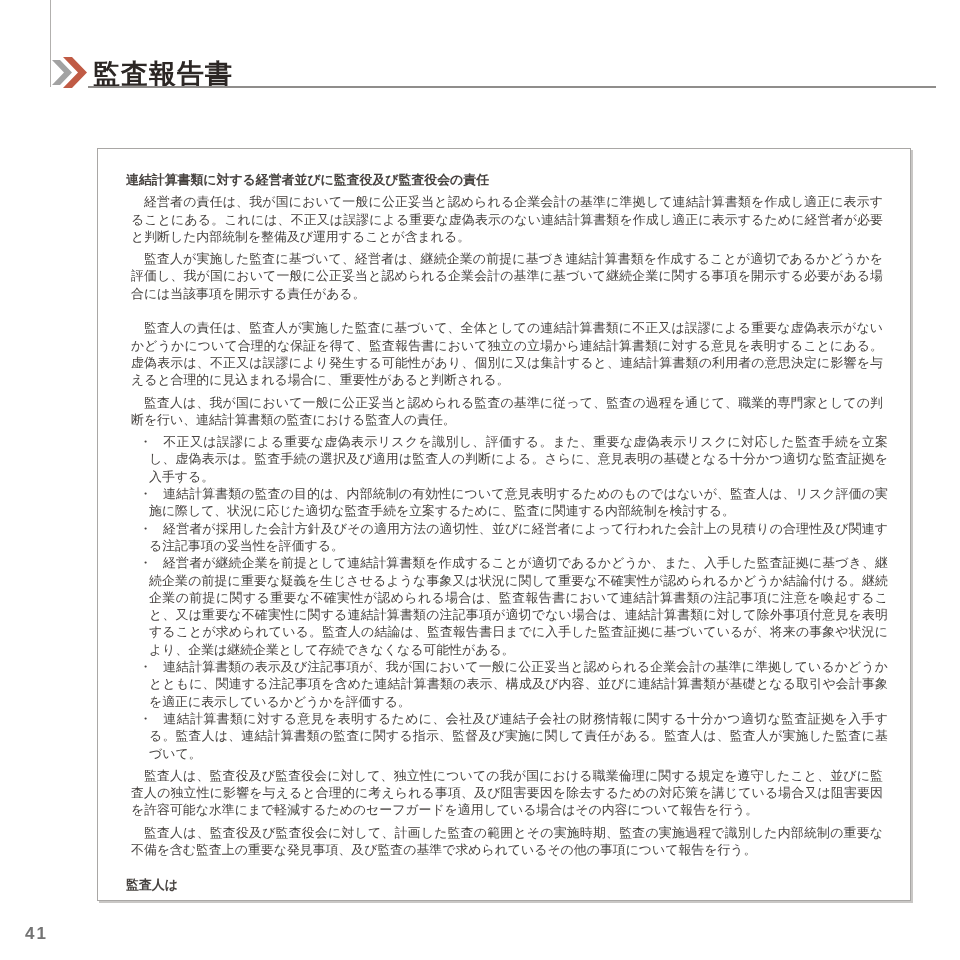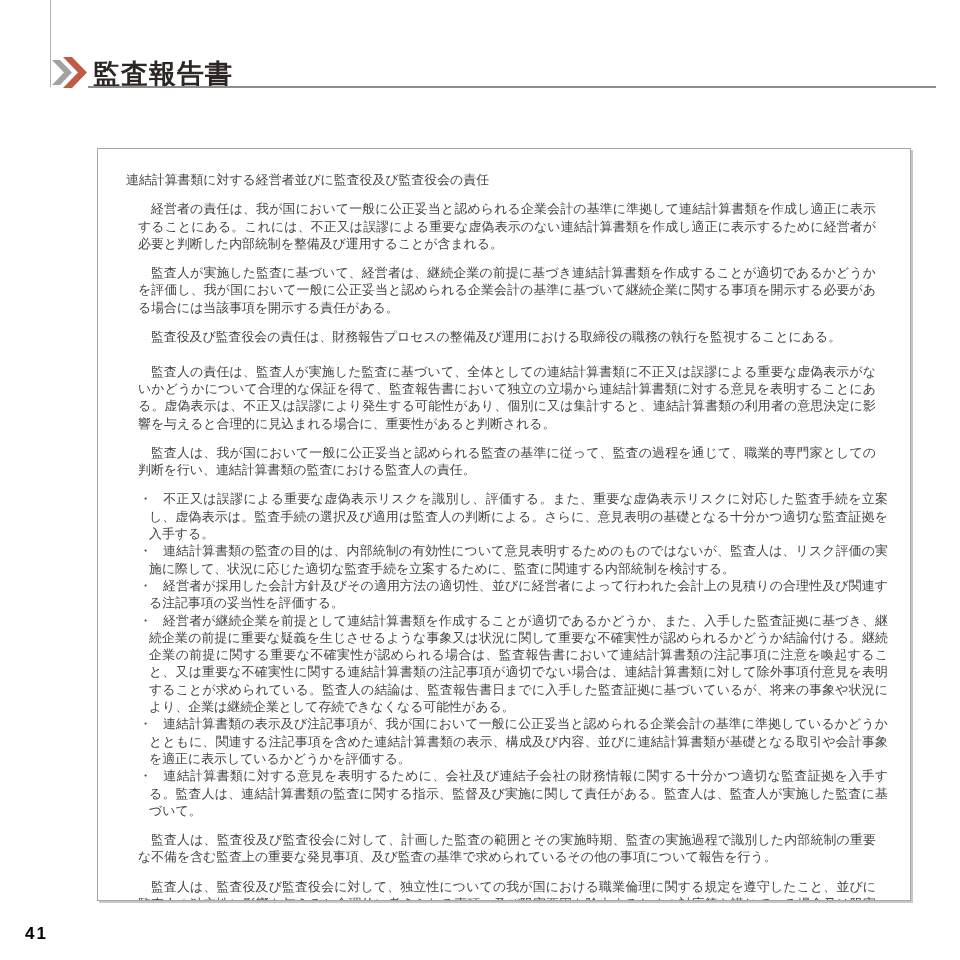--- a/index.html
+++ b/index.html
@@ -19,28 +19,28 @@
   .title-rule{position:absolute;left:88px;top:86px;width:848px;height:2px;background:#8f8d8b;}
   
   .doc-box{
     position:absolute;left:97px;top:148px;width:814px;height:753px;
     box-sizing:border-box;background:#ffffff;border:1px solid #a9a7a5;
     box-shadow:2px 2px 0 #c9c7c5;
     padding:22px 22px 0 28px;
     font-size:12.9px;line-height:17.3px;color:#474340;
     text-align:justify;overflow:hidden;
   }
-  .sec-heading{margin:0;font-size:inherit;font-weight:normal;line-height:inherit;}
-  .para{margin:12px;text-indent:1em;}
+  .sec-heading{margin:0;font-size:inherit;font-weight:bold;line-height:inherit;}
+  .para{margin:5px;text-indent:1em;}
   .sec-gap{margin-top:17.3px;}
   .bullets{list-style:none;margin:0;padding:0;}
   .bullet{padding-left:23px;text-indent:-10px;}
   .bullet-marker{margin-right:11px;}
   .page-number{
-    position:absolute;left:25px;top:924px;font-size:17px;color:#000000;
+    position:absolute;left:25px;top:924px;font-size:17px;color:#737373;
     letter-spacing:2px;font-weight:bold;text-align:center;
   }
 </style>
 </head>
 <body>
 
 <div class="side-rule"></div>
 
 <header class="page-header">
   <span class="chevron-wrap">
@@ -52,36 +52,35 @@
   <h1 class="page-title">監査報告書</h1>
 </header>
 <div class="title-rule"></div>
 
 <div class="doc-box">
 
   <section>
     <h2 class="sec-heading">連結計算書類に対する経営者並びに監査役及び監査役会の責任</h2>
     <p class="para">経営者の責任は、我が国において一般に公正妥当と認められる企業会計の基準に準拠して連結計算書類を作成し適正に表示することにある。これには、不正又は誤謬による重要な虚偽表示のない連結計算書類を作成し適正に表示するために経営者が必要と判断した内部統制を整備及び運用することが含まれる。</p>
     <p class="para">監査人が実施した監査に基づいて、経営者は、継続企業の前提に基づき連結計算書類を作成することが適切であるかどうかを評価し、我が国において一般に公正妥当と認められる企業会計の基準に基づいて継続企業に関する事項を開示する必要がある場合には当該事項を開示する責任がある。</p>
-    <p class="para">監査役及び監査役会の責任は、財務報告プロセスの整備及び運用における取締役の職務の執行を監視することにある。</p>
   </section>
 
   <section class="sec-gap">
     <p class="para">監査人の責任は、監査人が実施した監査に基づいて、全体としての連結計算書類に不正又は誤謬による重要な虚偽表示がないかどうかについて合理的な保証を得て、監査報告書において独立の立場から連結計算書類に対する意見を表明することにある。虚偽表示は、不正又は誤謬により発生する可能性があり、個別に又は集計すると、連結計算書類の利用者の意思決定に影響を与えると合理的に見込まれる場合に、重要性があると判断される。</p>
     <p class="para">監査人は、我が国において一般に公正妥当と認められる監査の基準に従って、監査の過程を通じて、職業的専門家としての判断を行い、連結計算書類の監査における監査人の責任。</p>
     <ul class="bullets">
       <li class="bullet"><span class="bullet-marker">・</span><span class="bullet-text">不正又は誤謬による重要な虚偽表示リスクを識別し、評価する。また、重要な虚偽表示リスクに対応した監査手続を立案し、虚偽表示は。監査手続の選択及び適用は監査人の判断による。さらに、意見表明の基礎となる十分かつ適切な監査証拠を入手する。</span></li>
       <li class="bullet"><span class="bullet-marker">・</span><span class="bullet-text">連結計算書類の監査の目的は、内部統制の有効性について意見表明するためのものではないが、監査人は、リスク評価の実施に際して、状況に応じた適切な監査手続を立案するために、監査に関連する内部統制を検討する。</span></li>
       <li class="bullet"><span class="bullet-marker">・</span><span class="bullet-text">経営者が採用した会計方針及びその適用方法の適切性、並びに経営者によって行われた会計上の見積りの合理性及び関連する注記事項の妥当性を評価する。</span></li>
       <li class="bullet"><span class="bullet-marker">・</span><span class="bullet-text">経営者が継続企業を前提として連結計算書類を作成することが適切であるかどうか、また、入手した監査証拠に基づき、継続企業の前提に重要な疑義を生じさせるような事象又は状況に関して重要な不確実性が認められるかどうか結論付ける。継続企業の前提に関する重要な不確実性が認められる場合は、監査報告書において連結計算書類の注記事項に注意を喚起すること、又は重要な不確実性に関する連結計算書類の注記事項が適切でない場合は、連結計算書類に対して除外事項付意見を表明することが求められている。監査人の結論は、監査報告書日までに入手した監査証拠に基づいているが、将来の事象や状況により、企業は継続企業として存続できなくなる可能性がある。</span></li>
       <li class="bullet"><span class="bullet-marker">・</span><span class="bullet-text">連結計算書類の表示及び注記事項が、我が国において一般に公正妥当と認められる企業会計の基準に準拠しているかどうかとともに、関連する注記事項を含めた連結計算書類の表示、構成及び内容、並びに連結計算書類が基礎となる取引や会計事象を適正に表示しているかどうかを評価する。</span></li>
       <li class="bullet"><span class="bullet-marker">・</span><span class="bullet-text">連結計算書類に対する意見を表明するために、会社及び連結子会社の財務情報に関する十分かつ適切な監査証拠を入手する。監査人は、連結計算書類の監査に関する指示、監督及び実施に関して責任がある。監査人は、監査人が実施した監査に基づいて。</span></li>
     </ul>
+    <p class="para">監査人は、監査役及び監査役会に対して、独立性についての我が国における職業倫理に関する規定を遵守したこと、並びに監査人の独立性に影響を与えると合理的に考えられる事項、及び阻害要因を除去するための対応策を講じている場合又は阻害要因を許容可能な水準にまで軽減するためのセーフガードを適用している場合はその内容について報告を行う。</p>
     <p class="para">監査人は、監査役及び監査役会に対して、計画した監査の範囲とその実施時期、監査の実施過程で識別した内部統制の重要な不備を含む監査上の重要な発見事項、及び監査の基準で求められているその他の事項について報告を行う。</p>
-    <p class="para">監査人は、監査役及び監査役会に対して、独立性についての我が国における職業倫理に関する規定を遵守したこと、並びに監査人の独立性に影響を与えると合理的に考えられる事項、及び阻害要因を除去するための対応策を講じている場合又は阻害要因を許容可能な水準にまで軽減するためのセーフガードを適用している場合はその内容について報告を行う。</p>
   </section>
 
   <section class="sec-gap">
     <h2 class="sec-heading">監査人は</h2>
     <p class="para">会社及び連結子会社と当監査法人又は業務執行社員との間には、公認会計士法の規定により記載すべき利害関係はない。</p>
 
   </section>
 
 </div>
 

